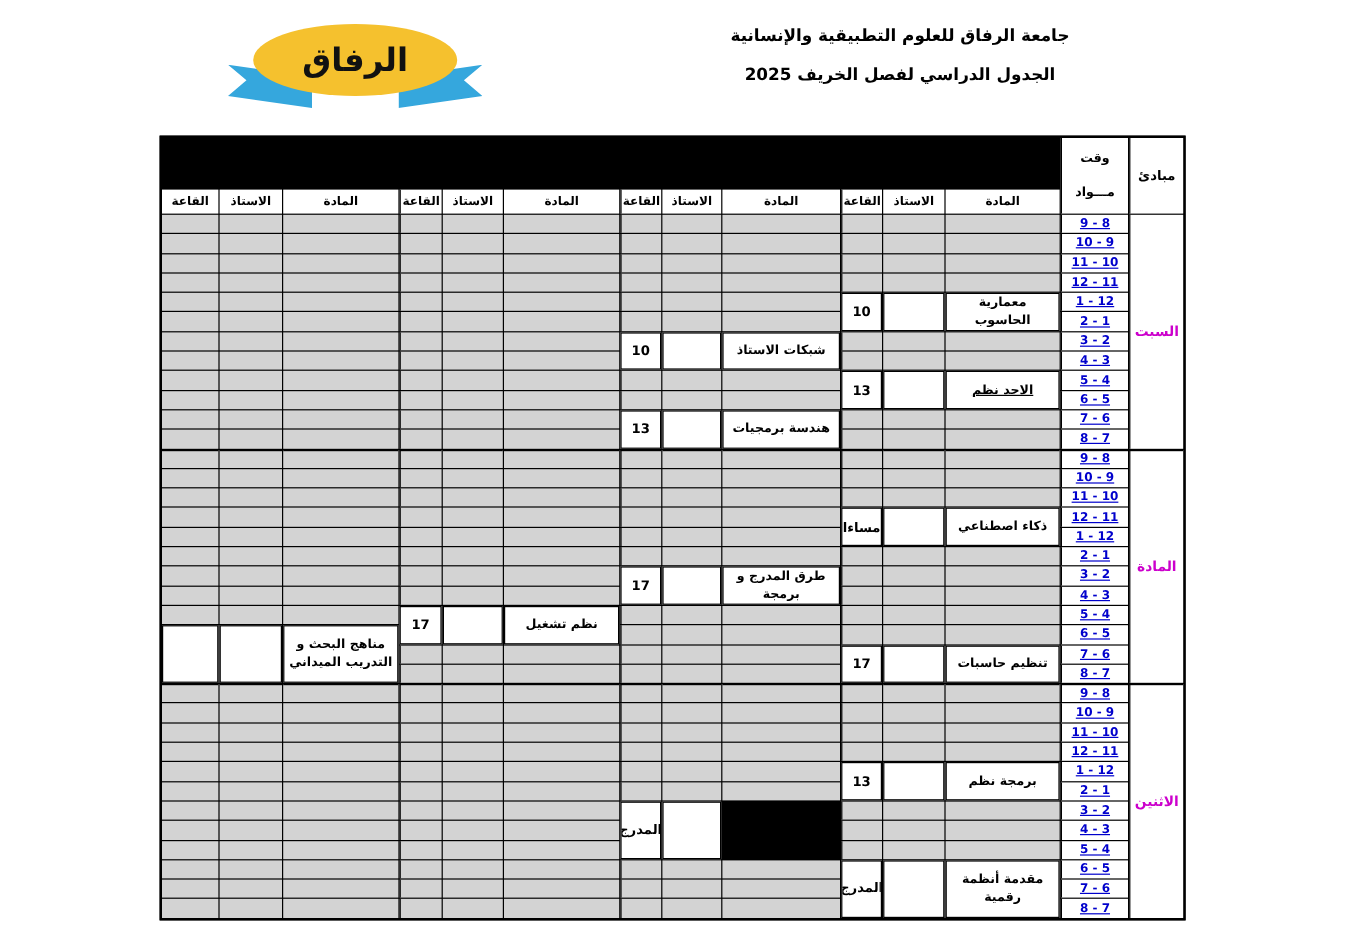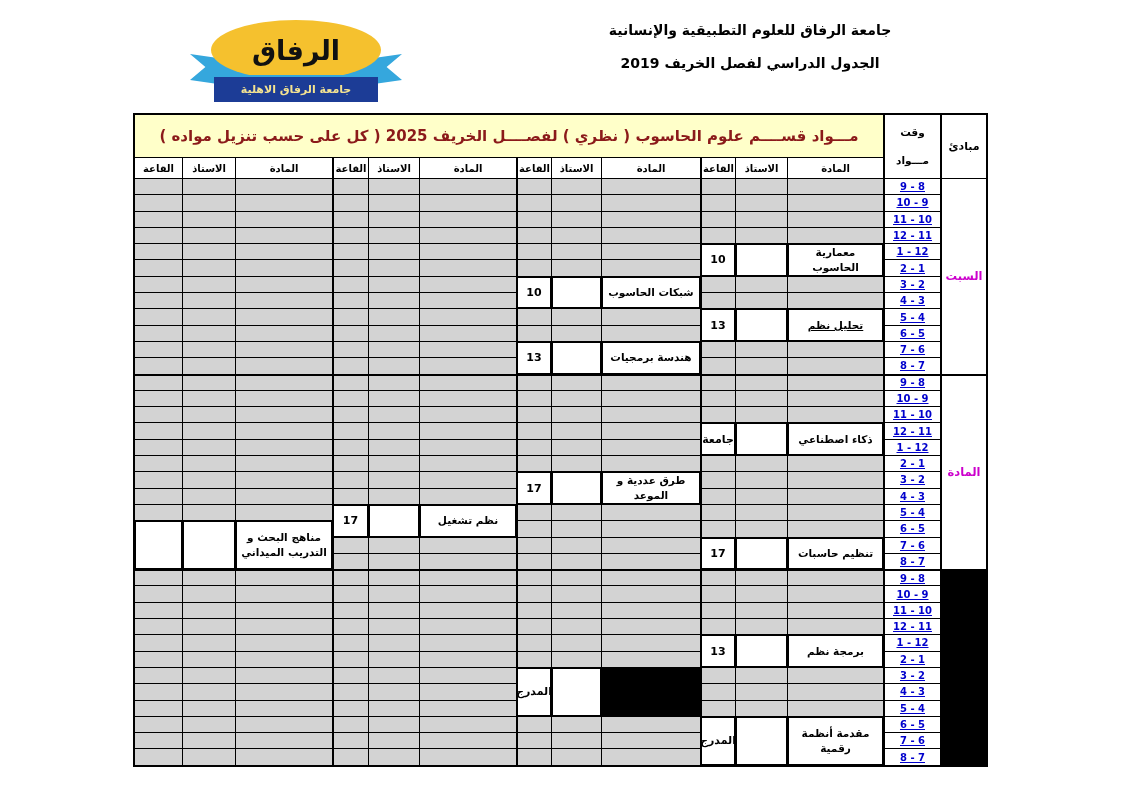--- a/index.html
+++ b/index.html
@@ -55,32 +55,28 @@
 </style>
 </head>
 <body>
 
 <div class="logo">
   <div class="logo-tail l"></div>
   <div class="logo-tail r"></div>
   <div class="logo-ellipse">
     <span>الرفاق</span>
   </div>
-  <div class="logo-ribbon">
-    <span>جامعة الرفاق الاهلية</span>
-  </div>
 </div>
 
 <div class="page-header">
   <div class="hl1">جامعة الرفاق للعلوم التطبيقية والإنسانية</div>
-  <div class="hl2">الجدول الدراسي لفصل الخريف 2019</div>
+  <div class="hl2">الجدول الدراسي لفصل الخريف 2025</div>
 </div>
 
 <div class="grid">
-    <div class="cell title" style="grid-area: 1 / 1 / auto / 13;">مـــواد قســــم علوم الحاسوب ( نظري ) لفصــــل الخريف 2025 ( كل على حسب تنزيل مواده )</div>
     <div class="cell colhead timehead gl" style="grid-area: 1 / 13 / 3;">وقت مـــواد</div>
     <div class="cell colhead dayshead gl" style="grid-area: 1 / 14 / 3;">مبادئ</div>
     <div class="cell colhead" style="grid-area: 2 / 1;">القاعة</div>
     <div class="cell colhead" style="grid-area: 2 / 2;">الاستاذ</div>
     <div class="cell colhead" style="grid-area: 2 / 3;">المادة</div>
     <div class="cell colhead gl" style="grid-area: 2 / 4;">القاعة</div>
     <div class="cell colhead" style="grid-area: 2 / 5;">الاستاذ</div>
     <div class="cell colhead" style="grid-area: 2 / 6;">المادة</div>
     <div class="cell colhead gl" style="grid-area: 2 / 7;">القاعة</div>
     <div class="cell colhead" style="grid-area: 2 / 8;">الاستاذ</div>
@@ -115,21 +111,21 @@
     <div class="cell empty" style="grid-area: 6 / 12;"></div>
     <div class="cell block subj" style="grid-area: 7 / 12 / span 2;">معمارية الحاسوب</div>
     <div class="cell block" style="grid-area: 7 / 11 / span 2;"></div>
     <div class="cell block hall gl" style="grid-area: 7 / 10 / span 2;">10</div>
     <div class="cell empty gl" style="grid-area: 9 / 10;"></div>
     <div class="cell empty" style="grid-area: 9 / 11;"></div>
     <div class="cell empty" style="grid-area: 9 / 12;"></div>
     <div class="cell empty gl" style="grid-area: 10 / 10;"></div>
     <div class="cell empty" style="grid-area: 10 / 11;"></div>
     <div class="cell empty" style="grid-area: 10 / 12;"></div>
-    <div class="cell block subj ul" style="grid-area: 11 / 12 / span 2;">تحليل نظم</div>
+    <div class="cell block subj ul" style="grid-area: 11 / 12 / span 2;">الاحد نظم</div>
     <div class="cell block" style="grid-area: 11 / 11 / span 2;"></div>
     <div class="cell block hall gl" style="grid-area: 11 / 10 / span 2;">13</div>
     <div class="cell empty gl" style="grid-area: 13 / 10;"></div>
     <div class="cell empty" style="grid-area: 13 / 11;"></div>
     <div class="cell empty" style="grid-area: 13 / 12;"></div>
     <div class="cell empty gl" style="grid-area: 14 / 10;"></div>
     <div class="cell empty" style="grid-area: 14 / 11;"></div>
     <div class="cell empty" style="grid-area: 14 / 12;"></div>
     <div class="cell empty gl" style="grid-area: 3 / 7;"></div>
     <div class="cell empty" style="grid-area: 3 / 8;"></div>
@@ -142,21 +138,21 @@
     <div class="cell empty" style="grid-area: 5 / 9;"></div>
     <div class="cell empty gl" style="grid-area: 6 / 7;"></div>
     <div class="cell empty" style="grid-area: 6 / 8;"></div>
     <div class="cell empty" style="grid-area: 6 / 9;"></div>
     <div class="cell empty gl" style="grid-area: 7 / 7;"></div>
     <div class="cell empty" style="grid-area: 7 / 8;"></div>
     <div class="cell empty" style="grid-area: 7 / 9;"></div>
     <div class="cell empty gl" style="grid-area: 8 / 7;"></div>
     <div class="cell empty" style="grid-area: 8 / 8;"></div>
     <div class="cell empty" style="grid-area: 8 / 9;"></div>
-    <div class="cell block subj" style="grid-area: 9 / 9 / span 2;">شبكات الحاسوب</div>
+    <div class="cell block subj" style="grid-area: 9 / 9 / span 2;">شبكات الاستاذ</div>
     <div class="cell block" style="grid-area: 9 / 8 / span 2;"></div>
     <div class="cell block hall gl" style="grid-area: 9 / 7 / span 2;">10</div>
     <div class="cell empty gl" style="grid-area: 11 / 7;"></div>
     <div class="cell empty" style="grid-area: 11 / 8;"></div>
     <div class="cell empty" style="grid-area: 11 / 9;"></div>
     <div class="cell empty gl" style="grid-area: 12 / 7;"></div>
     <div class="cell empty" style="grid-area: 12 / 8;"></div>
     <div class="cell empty" style="grid-area: 12 / 9;"></div>
     <div class="cell block subj" style="grid-area: 13 / 9 / span 2;">هندسة برمجيات</div>
     <div class="cell block" style="grid-area: 13 / 8 / span 2;"></div>
@@ -250,21 +246,21 @@
     <div class="cell empty st" style="grid-area: 15 / 11;"></div>
     <div class="cell empty st" style="grid-area: 15 / 12;"></div>
     <div class="cell empty gl" style="grid-area: 16 / 10;"></div>
     <div class="cell empty" style="grid-area: 16 / 11;"></div>
     <div class="cell empty" style="grid-area: 16 / 12;"></div>
     <div class="cell empty gl" style="grid-area: 17 / 10;"></div>
     <div class="cell empty" style="grid-area: 17 / 11;"></div>
     <div class="cell empty" style="grid-area: 17 / 12;"></div>
     <div class="cell block subj" style="grid-area: 18 / 12 / span 2;">ذكاء اصطناعي</div>
     <div class="cell block" style="grid-area: 18 / 11 / span 2;"></div>
-    <div class="cell block hall gl" style="grid-area: 18 / 10 / span 2;">جامعة</div>
+    <div class="cell block hall gl" style="grid-area: 18 / 10 / span 2;">مساءا</div>
     <div class="cell empty gl" style="grid-area: 20 / 10;"></div>
     <div class="cell empty" style="grid-area: 20 / 11;"></div>
     <div class="cell empty" style="grid-area: 20 / 12;"></div>
     <div class="cell empty gl" style="grid-area: 21 / 10;"></div>
     <div class="cell empty" style="grid-area: 21 / 11;"></div>
     <div class="cell empty" style="grid-area: 21 / 12;"></div>
     <div class="cell empty gl" style="grid-area: 22 / 10;"></div>
     <div class="cell empty" style="grid-area: 22 / 11;"></div>
     <div class="cell empty" style="grid-area: 22 / 12;"></div>
     <div class="cell empty gl" style="grid-area: 23 / 10;"></div>
@@ -287,21 +283,21 @@
     <div class="cell empty" style="grid-area: 17 / 9;"></div>
     <div class="cell empty gl" style="grid-area: 18 / 7;"></div>
     <div class="cell empty" style="grid-area: 18 / 8;"></div>
     <div class="cell empty" style="grid-area: 18 / 9;"></div>
     <div class="cell empty gl" style="grid-area: 19 / 7;"></div>
     <div class="cell empty" style="grid-area: 19 / 8;"></div>
     <div class="cell empty" style="grid-area: 19 / 9;"></div>
     <div class="cell empty gl" style="grid-area: 20 / 7;"></div>
     <div class="cell empty" style="grid-area: 20 / 8;"></div>
     <div class="cell empty" style="grid-area: 20 / 9;"></div>
-    <div class="cell block subj" style="grid-area: 21 / 9 / span 2;">طرق عددية و الموعد</div>
+    <div class="cell block subj" style="grid-area: 21 / 9 / span 2;">طرق المدرج و برمجة</div>
     <div class="cell block" style="grid-area: 21 / 8 / span 2;"></div>
     <div class="cell block hall gl" style="grid-area: 21 / 7 / span 2;">17</div>
     <div class="cell empty gl" style="grid-area: 23 / 7;"></div>
     <div class="cell empty" style="grid-area: 23 / 8;"></div>
     <div class="cell empty" style="grid-area: 23 / 9;"></div>
     <div class="cell empty gl" style="grid-area: 24 / 7;"></div>
     <div class="cell empty" style="grid-area: 24 / 8;"></div>
     <div class="cell empty" style="grid-area: 24 / 9;"></div>
     <div class="cell empty gl" style="grid-area: 25 / 7;"></div>
     <div class="cell empty" style="grid-area: 25 / 8;"></div>
@@ -365,20 +361,21 @@
     <div class="cell empty" style="grid-area: 21 / 3;"></div>
     <div class="cell empty" style="grid-area: 22 / 1;"></div>
     <div class="cell empty" style="grid-area: 22 / 2;"></div>
     <div class="cell empty" style="grid-area: 22 / 3;"></div>
     <div class="cell empty" style="grid-area: 23 / 1;"></div>
     <div class="cell empty" style="grid-area: 23 / 2;"></div>
     <div class="cell empty" style="grid-area: 23 / 3;"></div>
     <div class="cell block subj" style="grid-area: 24 / 3 / span 3;">مناهج البحث و التدريب الميداني</div>
     <div class="cell block" style="grid-area: 24 / 2 / span 3;"></div>
     <div class="cell block hall" style="grid-area: 24 / 1 / span 3;"></div>
+    <div class="cell day-cell gl st" style="grid-area: 27 / 14 / span 12;">الاثنين</div>
     <div class="cell time-cell gl st" dir="ltr" style="grid-area: 27 / 13;">9 - 8</div>
     <div class="cell time-cell gl" dir="ltr" style="grid-area: 28 / 13;">10 - 9</div>
     <div class="cell time-cell gl" dir="ltr" style="grid-area: 29 / 13;">11 - 10</div>
     <div class="cell time-cell gl" dir="ltr" style="grid-area: 30 / 13;">12 - 11</div>
     <div class="cell time-cell gl" dir="ltr" style="grid-area: 31 / 13;">1 - 12</div>
     <div class="cell time-cell gl" dir="ltr" style="grid-area: 32 / 13;">2 - 1</div>
     <div class="cell time-cell gl" dir="ltr" style="grid-area: 33 / 13;">3 - 2</div>
     <div class="cell time-cell gl" dir="ltr" style="grid-area: 34 / 13;">4 - 3</div>
     <div class="cell time-cell gl" dir="ltr" style="grid-area: 35 / 13;">5 - 4</div>
     <div class="cell time-cell gl" dir="ltr" style="grid-area: 36 / 13;">6 - 5</div>

